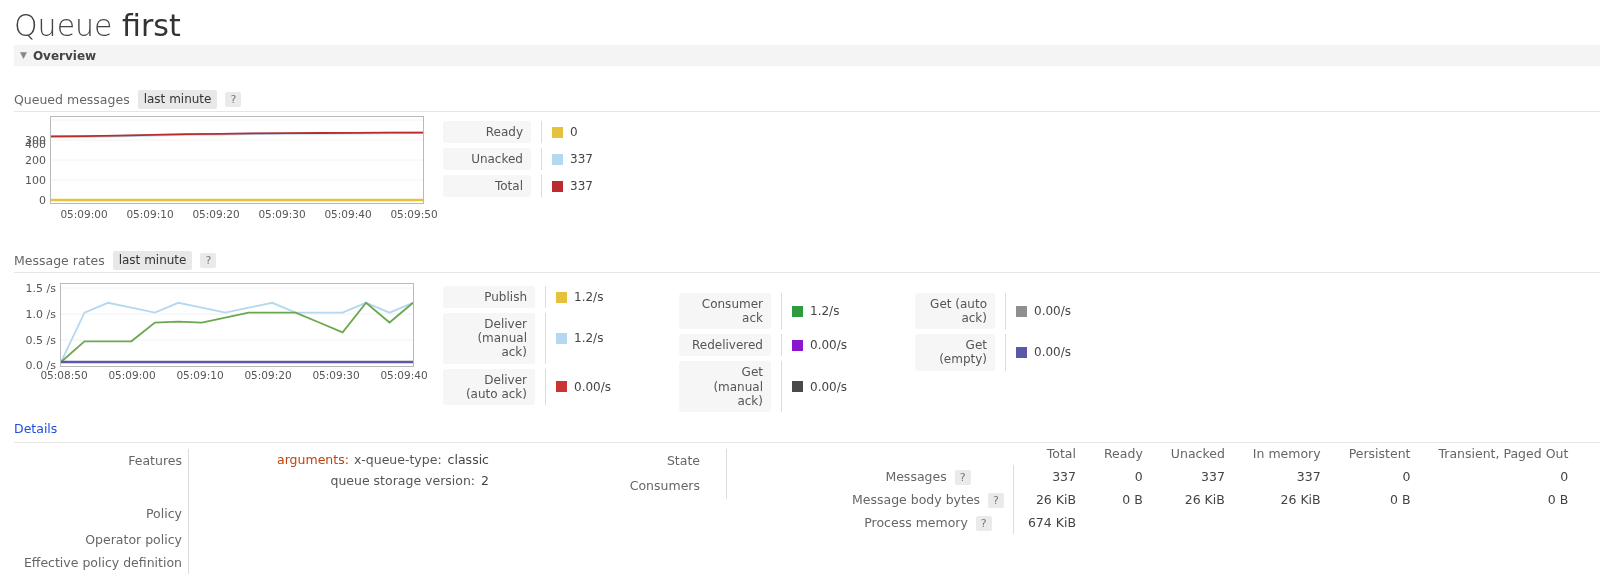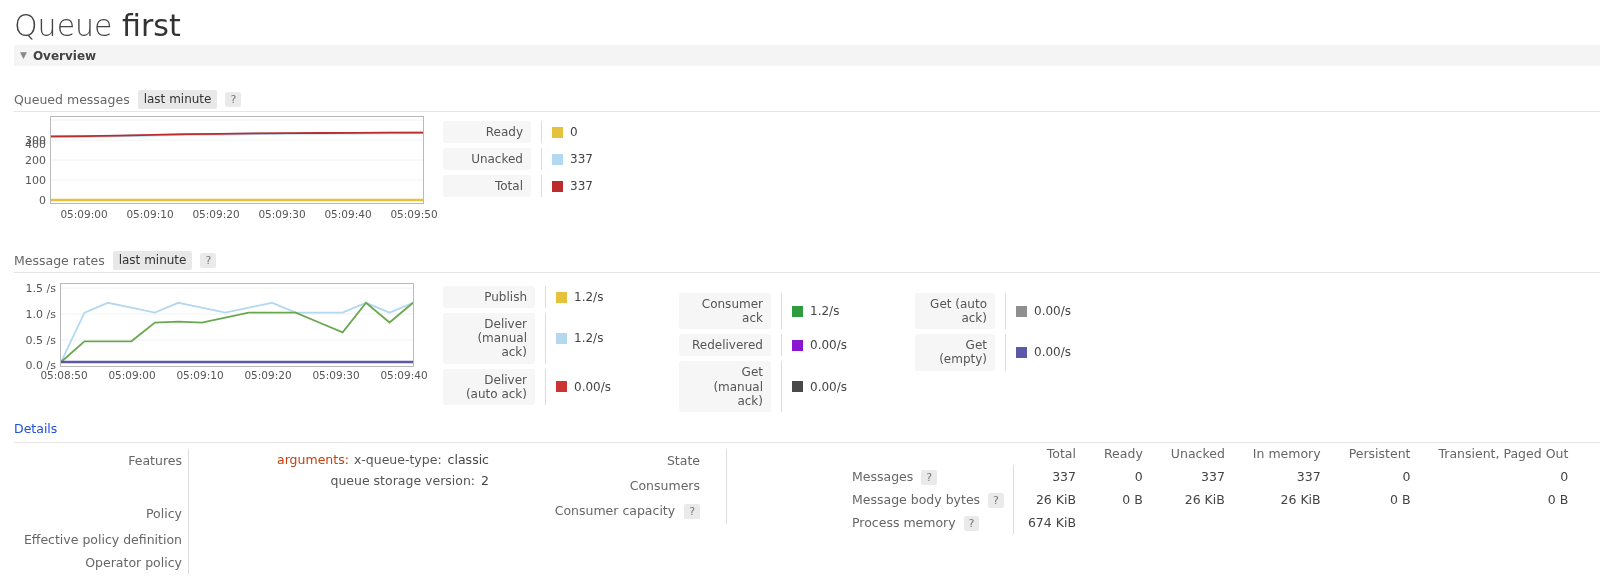--- a/index.html
+++ b/index.html
@@ -130,21 +130,21 @@
   .stats table { border-collapse: collapse; }
   .stats th {
     font-weight: normal; color: #666; font-size: 12.5px;
     padding: 3px 14px 4px 14px; text-align: right;
   }
   .stats td {
     color: #444; font-size: 12.5px;
     padding: 4px 14px; text-align: right;
   }
   .stats td.rowlabel {
-    color: #666; text-align: left; padding-right: 9px;
+    color: #666; text-align: center; padding-right: 9px;
     white-space: nowrap;
   }
   .stats td.sepcell {
     width: 1px; padding: 0; background: #dcdcdc;
   }
   .stats th.rowlabelhead, .stats th.sephead { padding: 0; }
 </style>
 </head>
 <body>
 
@@ -342,22 +342,22 @@
   <div class="details-head">
     <span>Details</span>
   </div>
 
   <div class="dcol" style="left:14px; top:449px; width:480px;">
     <div style="display:flex; align-items:stretch;">
       <div style="width:174px;">
         <div class="dlabel" style="height:26px;">Features</div>
         <div class="dlabel" style="height:27px;"></div>
         <div class="dlabel" style="height:26px;">Policy</div>
+        <div class="dlabel" style="height:23px;">Operator policy</div>
         <div class="dlabel" style="height:23px;">Effective policy definition</div>
-        <div class="dlabel" style="height:23px;">Operator policy</div>
       </div>
       <div class="dsep"></div>
       <div style="width:300px; padding-left:8px;">
         <div class="feat-line">
           <span class="feat-key">arguments:</span>
           <span class="feat-key2">x-queue-type:</span>
           <span class="feat-v">classic</span>
         </div>
         <div class="feat-line">
           <span class="feat-key2">queue storage version:</span>
@@ -368,24 +368,20 @@
   </div>
 
   <div class="dcol" style="left:500px; top:449px;">
     <div style="display:flex; align-items:stretch;gap:20px;">
       <div style="width:206px;">
         <div class="dlabel" style="height:25px;">
           <span>State</span>
         </div>
         <div class="dlabel" style="height:25px;">
           <span>Consumers</span>
-        </div>
-        <div class="dlabel" style="height:25px;">
-          <span>Consumer capacity</span>
-          <span class="help" style="margin-left:5px;">?</span>
         </div>
       </div>
       <div class="dsep"></div>
     </div>
   </div>
 
   <div class="stats">
     <table>
       <thead>
         <tr>

